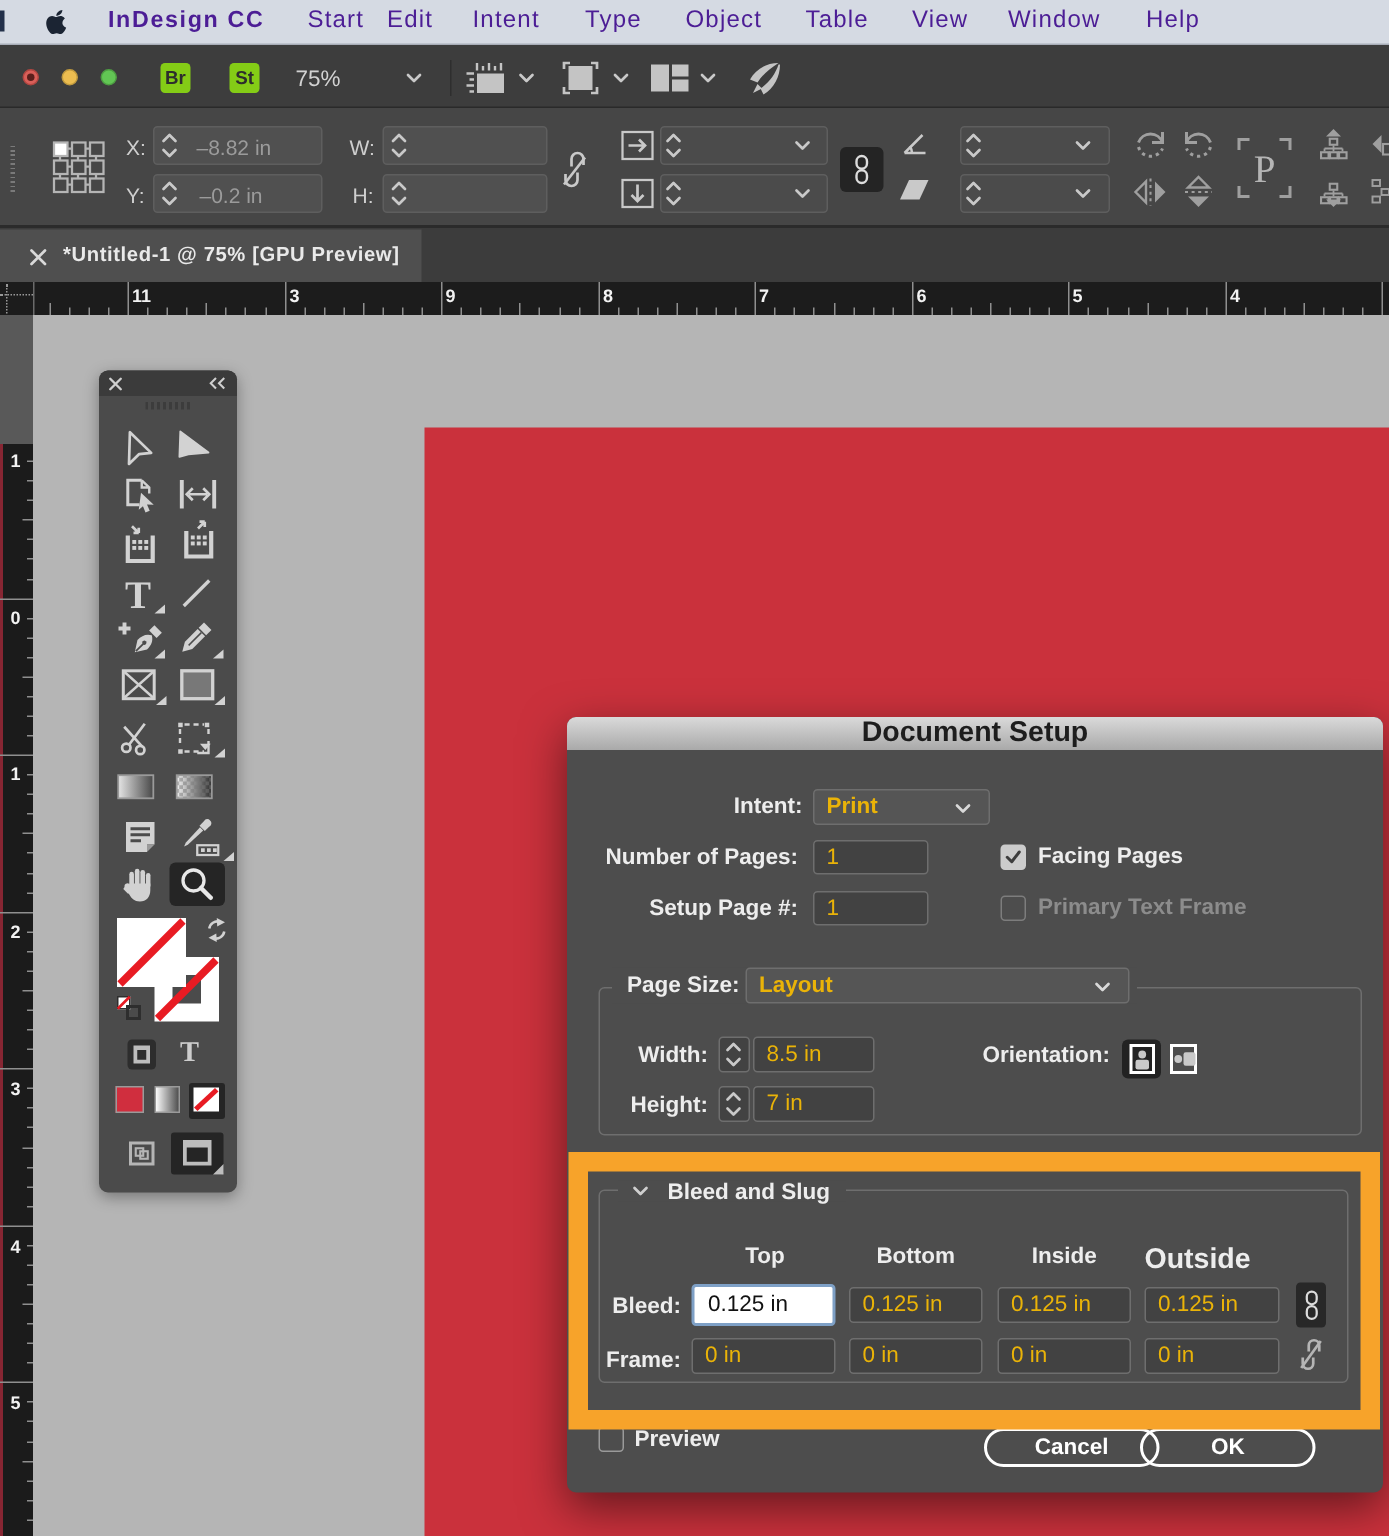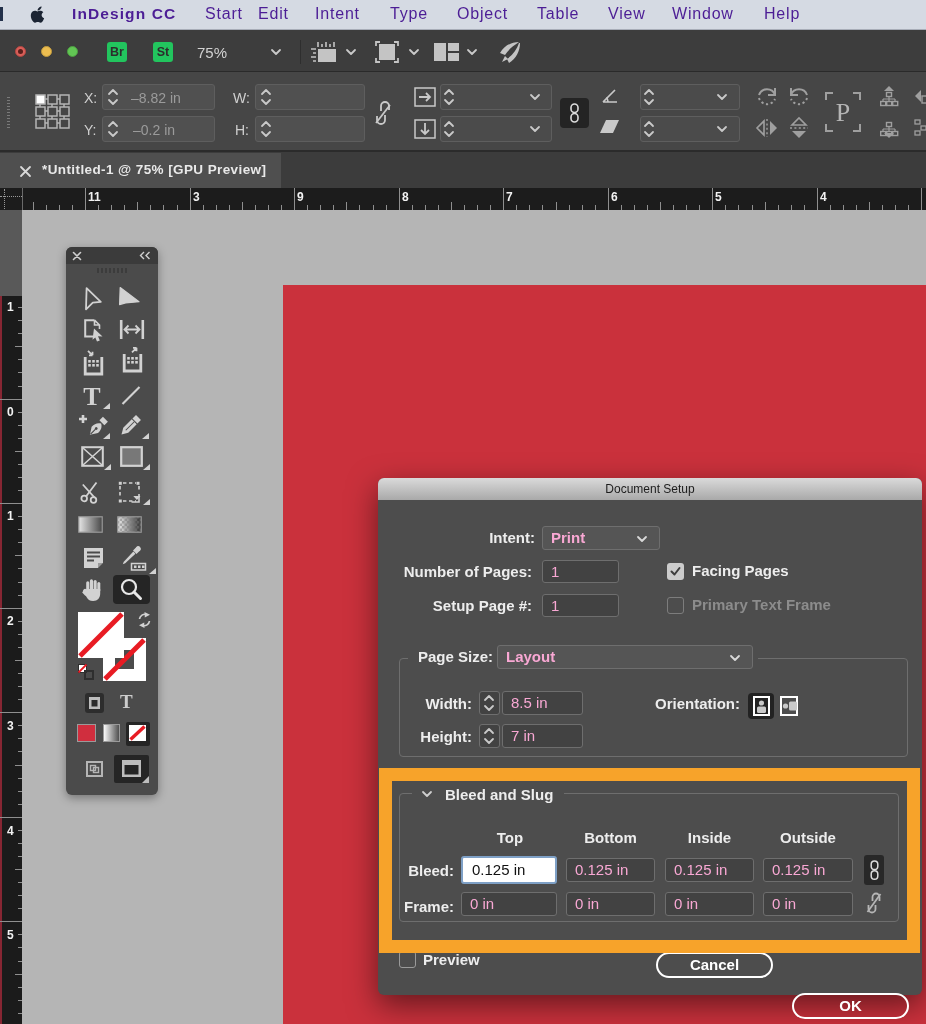--- a/index.html
+++ b/index.html
@@ -1,29 +1,29 @@
 <!DOCTYPE html>
 <html><head><meta charset="utf-8"><title>InDesign</title><style>
 * { margin:0; padding:0; box-sizing:border-box; }
 html,body { width:926px; height:1024px; overflow:hidden; }
 body { font-family:"Liberation Sans", sans-serif; position:relative; background:#b5b5b5; }
 .abs { position:absolute; }
 .mi { position:absolute; font-size:16px; letter-spacing:0.8px; color:#4c1d95; }
-.btnbs { position:absolute; width:20px; height:20px; background:#22c55e; border-radius:3px;
+.btnbs { position:absolute; width:20px; height:20px; background:#84cc16; border-radius:3px;
   color:#2d2d2d; font-size:12.5px; font-weight:bold; text-align:center; line-height:20px; }
 .tl { position:absolute; width:11px; height:11px; border-radius:50%; }
 .cpfield { position:absolute; height:26px; background:#505050; border:1px solid #5e5e5e; border-radius:3px; }
 .cplabel { position:absolute; color:#cfcfcf; font-size:14px; }
 .cpval { position:absolute; color:#9b9b9b; font-size:14px; }
 .rnum { position:absolute; color:#f2f2f2; font-size:12px; font-weight:bold; }
 .htick { position:absolute; width:1px; background:#8f8f8f; }
 .vtick { position:absolute; height:1px; background:#8f8f8f; }
 .dlabel { position:absolute; color:#ededed; font-size:15px; font-weight:bold; text-align:right; }
 .dfield { position:absolute; background:#424242; border:1px solid #6e6e6e; border-radius:3px;
-  color:#f9a8d4; font-size:15px; line-height:22px; padding-left:8px; }
+  color:#eab308; font-size:15px; line-height:22px; padding-left:8px; }
 .pill { position:absolute; width:117px; height:26px; border:2px solid #ffffff; border-radius:13px;
   color:#ffffff; font-size:15px; font-weight:bold; text-align:center; line-height:21px; }
 svg.abs { overflow:visible; }
 </style></head><body>
 <div class="abs" style="left:0;top:0;width:926px;height:30px;background:#d5dae3;border-bottom:1px solid #a8adb8;"></div>
 <div class="abs" style="left:0;top:7px;width:3px;height:14px;background:#23304a;"></div>
 <svg class="abs" style="left:29px;top:6px" width="16" height="18" viewBox="0 0 16 18">
 <path d="M8.6 4.6c.8 0 2-.6 2.8-1.3.7-.7 1.2-1.7 1.2-2.7-1 0-2.2.6-2.9 1.4C9 2.7 8.4 3.7 8.6 4.6z M12.6 9.3c0-2 1.6-3 1.7-3-.9-1.4-2.4-1.6-2.9-1.6-1.2-.1-2.4.7-3 .7-.6 0-1.6-.7-2.6-.7-1.3 0-2.6.8-3.3 2-1.4 2.4-.4 6 1 8 .7 1 1.5 2.1 2.6 2 1 0 1.4-.6 2.7-.6 1.2 0 1.6.6 2.7.6 1.1 0 1.8-1 2.5-2 .8-1.2 1.1-2.3 1.1-2.4-.1 0-2.5-.9-2.5-3z" fill="#1b2433"></path>
   </svg>
 <div class="mi" style="left:72px;top:5px;font-weight:bold;font-size:15.5px;letter-spacing:1.1px;">InDesign CC</div>
@@ -593,21 +593,21 @@
     </g>
   </svg>
 <div class="abs" style="left:114px;top:755px;width:35px;height:28px;background:#252525;border-radius:2px;"></div>
 <svg class="abs" style="left:122px;top:760px" width="19" height="17" viewBox="0 0 19 17">
     <path d="M0 0 H19 V17 H0 z M2.5 5 H16.5 V14.5 H2.5 z" fill="#bdbdbd" fill-rule="evenodd"></path>
   </svg>
 <svg class="abs" style="left:142px;top:776px" width="7" height="7" viewBox="0 0 7 7">
     <path d="M7 0 L7 7 L0 7 z" fill="#bdbdbd"></path>
   </svg>
 <div class="abs" style="left:378px;top:478px;width:544px;height:517px;background:#4d4d4d;border-radius:6px;box-shadow:0 10px 30px rgba(0,0,0,0.5);"></div>
-<div class="abs" style="left:378px;top:478px;width:544px;height:22px;border-radius:6px 6px 0 0;background:linear-gradient(#dadada,#a9a9a9);color:#1d1d1d;font-size:12px;font-weight:normal;text-align:center;line-height:22px;">Document Setup</div>
+<div class="abs" style="left:378px;top:478px;width:544px;height:22px;border-radius:6px 6px 0 0;background:linear-gradient(#dadada,#a9a9a9);color:#1d1d1d;font-size:19px;font-weight:bold;text-align:center;line-height:22px;">Document Setup</div>
 <div class="dlabel" style="left:400px;top:529px;width:135px;">Intent:</div>
 <div class="dfield" style="left:542px;top:526px;width:118px;height:24px;background:#555555;font-weight:bold;">Print</div>
 <svg class="abs" style="left:637px;top:536px" width="10" height="6" viewBox="0 0 10 6">
     <path d="M1 1 L5 5 L9 1" fill="none" stroke="#d9d9d9" stroke-width="1.8" stroke-linecap="round" stroke-linejoin="round"></path>
   </svg>
 <div class="dlabel" style="left:370px;top:563px;width:162px;">Number of Pages:</div>
 <div class="dfield" style="left:542px;top:560px;width:77px;height:23px;">1</div>
 <div class="abs" style="left:667px;top:563px;width:17px;height:17px;background:#cccccc;border-radius:3px;"></div>
 <svg class="abs" style="left:670px;top:566px" width="11" height="11" viewBox="0 0 11 11">
 <path d="M1.5 5.5 L4.5 8.5 L9.5 2" fill="none" stroke="#3d3d3d" stroke-width="2" stroke-linecap="round" stroke-linejoin="round"></path>
@@ -652,21 +652,21 @@
 <div class="dfield" style="left:502px;top:724px;width:81px;height:24px;">7 in</div>
 <div class="abs" style="left:399px;top:793px;width:500px;height:129px;border:1px solid #6e6e6e;border-radius:4px;"></div>
 <div class="abs" style="left:412px;top:787px;width:152px;height:14px;background:#4d4d4d;"></div>
 <svg class="abs" style="left:422px;top:791px" width="10" height="6" viewBox="0 0 10 6">
     <path d="M1 1 L5 5 L9 1" fill="none" stroke="#cfcfcf" stroke-width="1.8" stroke-linecap="round" stroke-linejoin="round"></path>
   </svg>
 <div class="abs" style="left:445px;top:786px;color:#ededed;font-size:15px;font-weight:bold;">Bleed and Slug</div>
 <div class="abs" style="left:463px;top:829px;width:94px;color:#ededed;font-size:15px;font-weight:bold;text-align:center;">Top</div>
 <div class="abs" style="left:566px;top:829px;width:89px;color:#ededed;font-size:15px;font-weight:bold;text-align:center;">Bottom</div>
 <div class="abs" style="left:665px;top:829px;width:89px;color:#ededed;font-size:15px;font-weight:bold;text-align:center;">Inside</div>
-<div class="abs" style="left:763px;top:829px;width:90px;color:#ededed;font-size:15px;font-weight:bold;text-align:center;">Outside</div>
+<div class="abs" style="left:763px;top:829px;width:90px;color:#ededed;font-size:19px;font-weight:bold;text-align:left;">Outside</div>
 <div class="dlabel" style="left:370px;top:862px;width:84px;">Bleed:</div>
 <div class="abs" style="left:461px;top:856px;width:96px;height:28px;background:#ffffff;border:2px solid #7ea0c6;border-radius:3px;color:#111;font-size:15px;line-height:24px;padding-left:9px;">0.125 in</div>
 <div class="dfield" style="left:566px;top:858px;width:89px;height:24px;">0.125 in</div>
 <div class="dfield" style="left:665px;top:858px;width:89px;height:24px;">0.125 in</div>
 <div class="dfield" style="left:763px;top:858px;width:90px;height:24px;">0.125 in</div>
 <div class="abs" style="left:864px;top:855px;width:20px;height:30px;background:#282828;border-radius:3px;"></div>
 <svg class="abs" style="left:869px;top:860px" width="11" height="21" viewBox="0 0 11 21">
 <g stroke="#dcdcdc" stroke-width="1.5" fill="none">
       <rect x="2.2" y="1" width="6.6" height="8.5" rx="3.3"></rect>
       <rect x="2.2" y="10.8" width="6.6" height="8.5" rx="3.3"></rect>
@@ -680,13 +680,13 @@
 <svg class="abs" style="left:866px;top:890px" width="16" height="26" viewBox="0 0 16 26">
 <g stroke="#b5b5b5" stroke-width="1.8" fill="none">
 <path d="M6.5 11 V7 a3.5 3.5 0 0 1 7 0 v4"></path>
 <path d="M9.5 15 v4 a3.5 3.5 0 0 1 -7 0 v-4"></path>
 <path d="M14.5 4 L1.5 22"></path>
     </g>
   </svg>
 <div class="abs" style="left:399px;top:951px;width:17px;height:17px;border:1px solid #9a9a9a;border-radius:3px;"></div>
 <div class="abs" style="left:423px;top:951px;color:#ededed;font-size:15px;font-weight:bold;">Preview</div>
 <div class="pill" style="left:656px;top:952px;">Cancel</div>
-<div class="pill" style="left:792px;top:952px;margin-top:41px;">OK</div>
+<div class="pill" style="left:760px;top:952px;">OK</div>
 <div class="abs" style="left:379px;top:768px;width:541px;height:185px;border:13px solid #f7a32a;z-index:30;"></div>
 </body></html>

